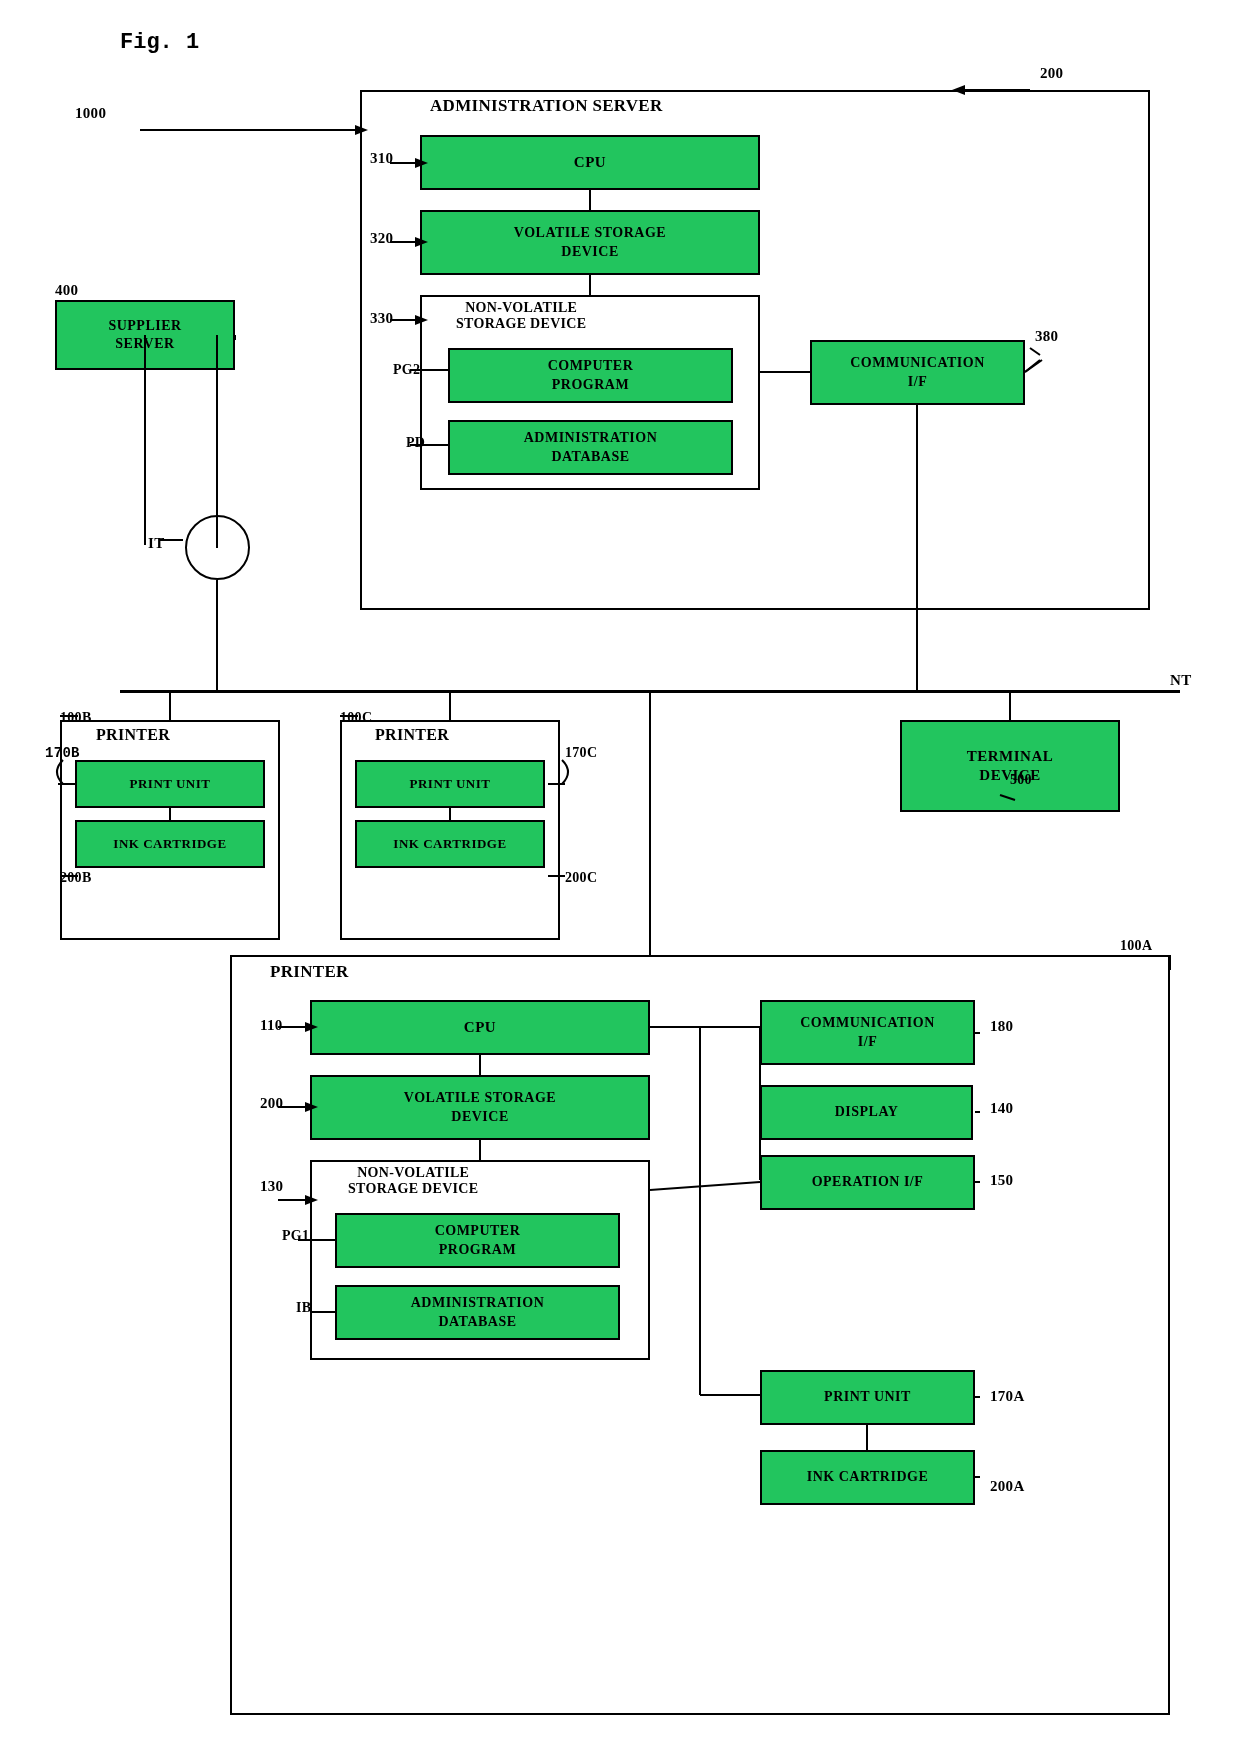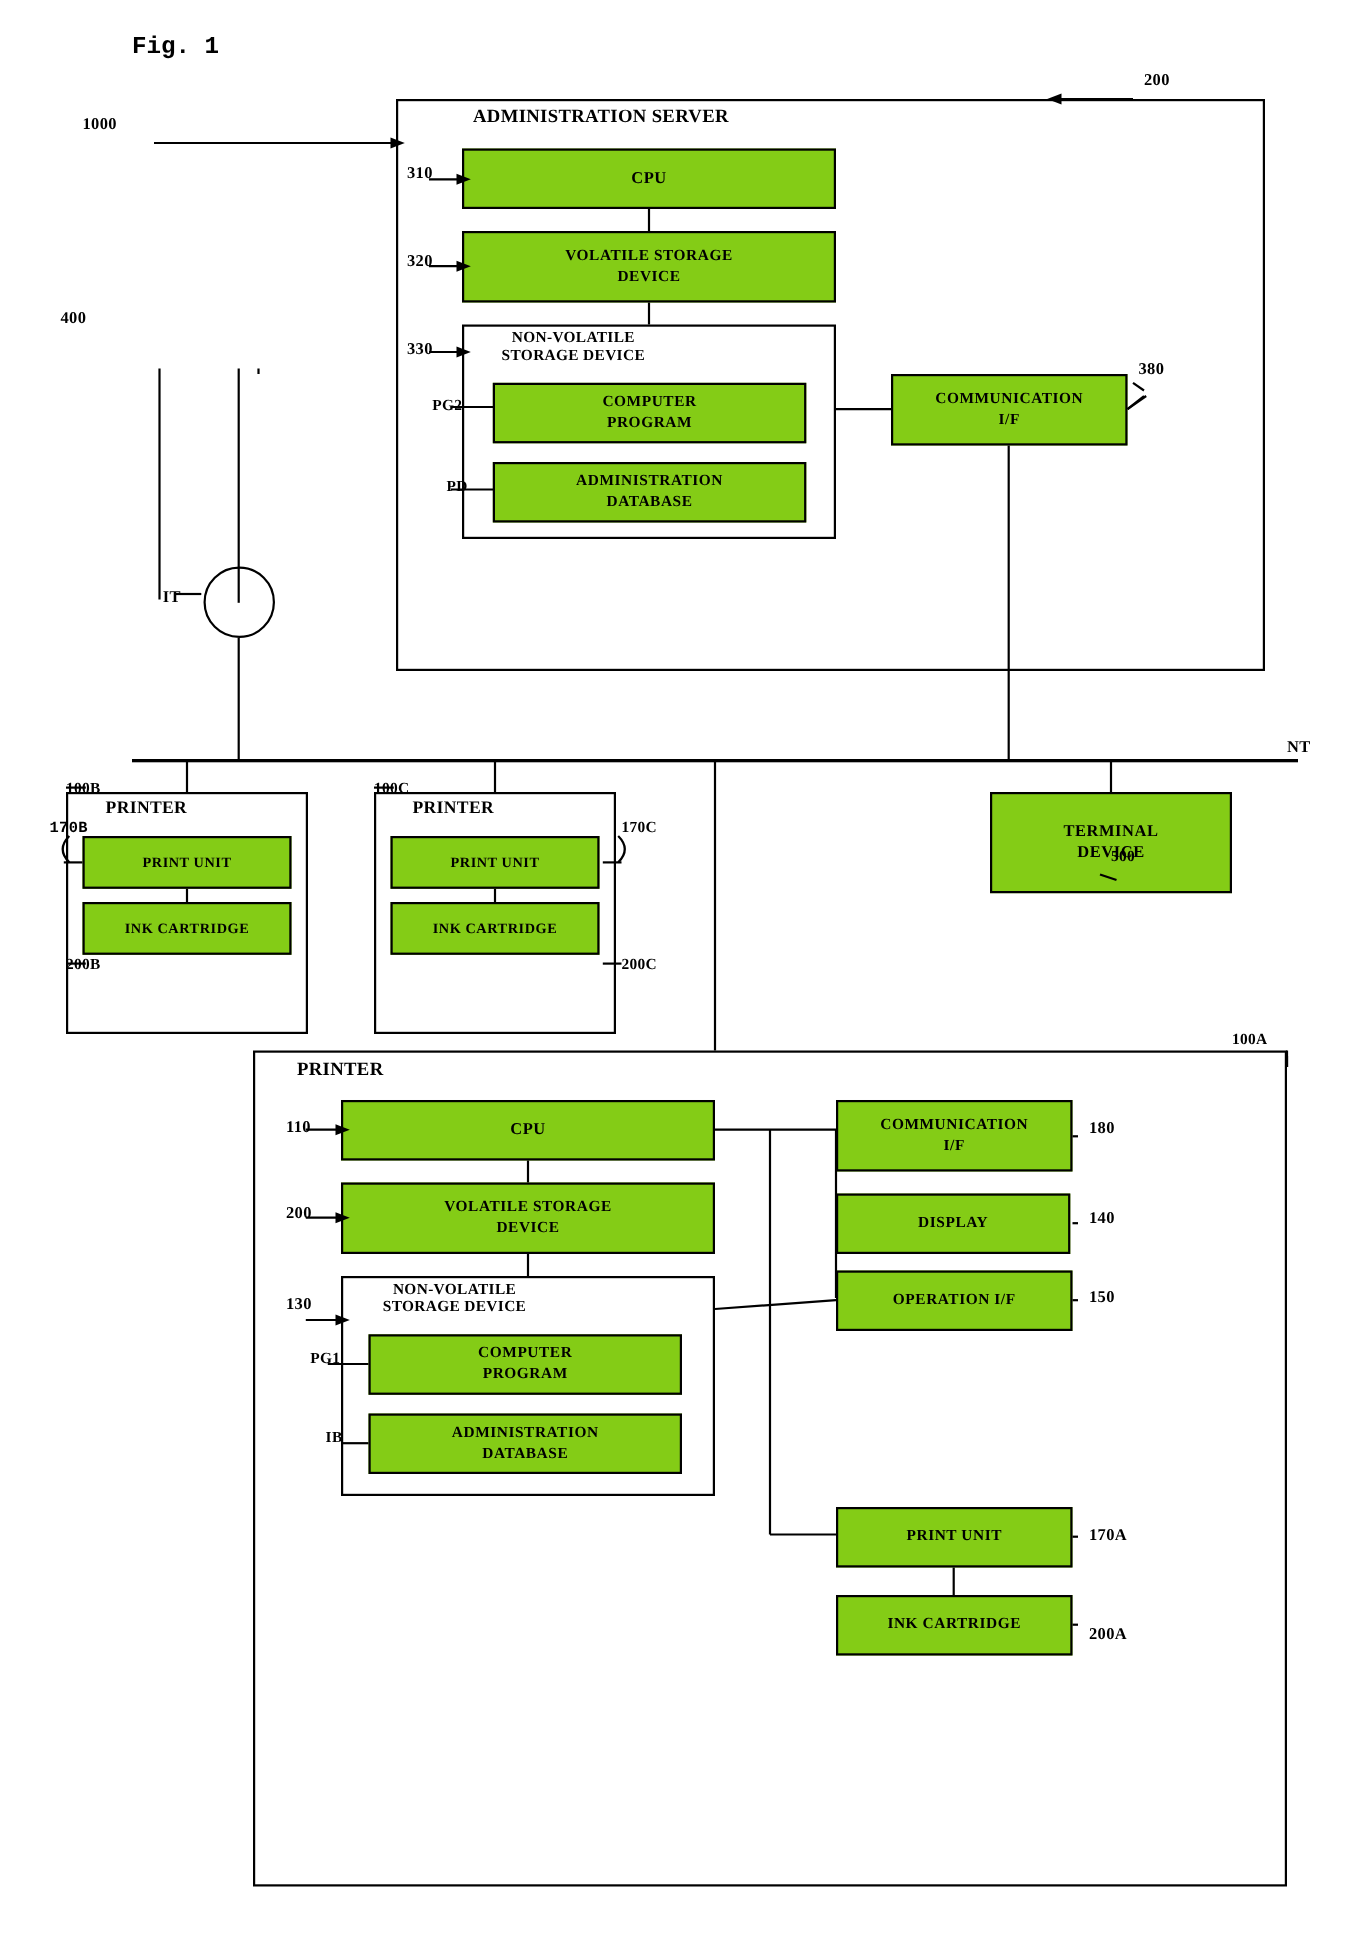--- a/index.html
+++ b/index.html
@@ -13,21 +13,21 @@
     }
     .diagram {
       position: absolute;
       top: 0; left: 0;
       width: 1240px;
       height: 1758px;
     }
     .box {
       position: absolute;
       border: 2px solid #000;
-      background: #84cc16;
+      background: #22c55e;
       display: flex;
       align-items: center;
       justify-content: center;
       text-align: center;
       font-size: 15px;
       font-weight: bold;
       letter-spacing: 0.5px;
       line-height: 1.3;
     }
     .box-outer {
@@ -90,20 +90,21 @@
   <div class="box-outer" style="top:295px; left:420px; width:340px; height:195px;">
   </div>
   <div class="label" style="top:300px; left:456px; font-size:14px; text-align:center;">NON-VOLATILE<br>STORAGE DEVICE</div>
 
   <div class="box" style="top:348px; left:448px; width:285px; height:55px; font-size:14px;">COMPUTER<br>PROGRAM</div>
 
   <div class="box" style="top:420px; left:448px; width:285px; height:55px; font-size:14px;">ADMINISTRATION<br>DATABASE</div>
 
   <div class="box" style="top:340px; left:810px; width:215px; height:65px; font-size:14px;">COMMUNICATION<br>I/F</div>
 
+  <div class="box" style="top:300px; left:55px; width:180px; height:70px; font-size:14px;">SUPPLIER<br>SERVER</div>
 
   <div class="circle-cross" style="top:515px; left:185px; width:65px; height:65px;">
     <svg width="61" height="61" viewBox="0 0 61 61">
       <line x1="0" y1="0" x2="61" y2="61"></line>
       <line x1="61" y1="0" x2="0" y2="61"></line>
     </svg>
   </div>
 
   <div style="position:absolute; top:690px; left:120px; width:1060px; height:3px; background:#000;"></div>
 

